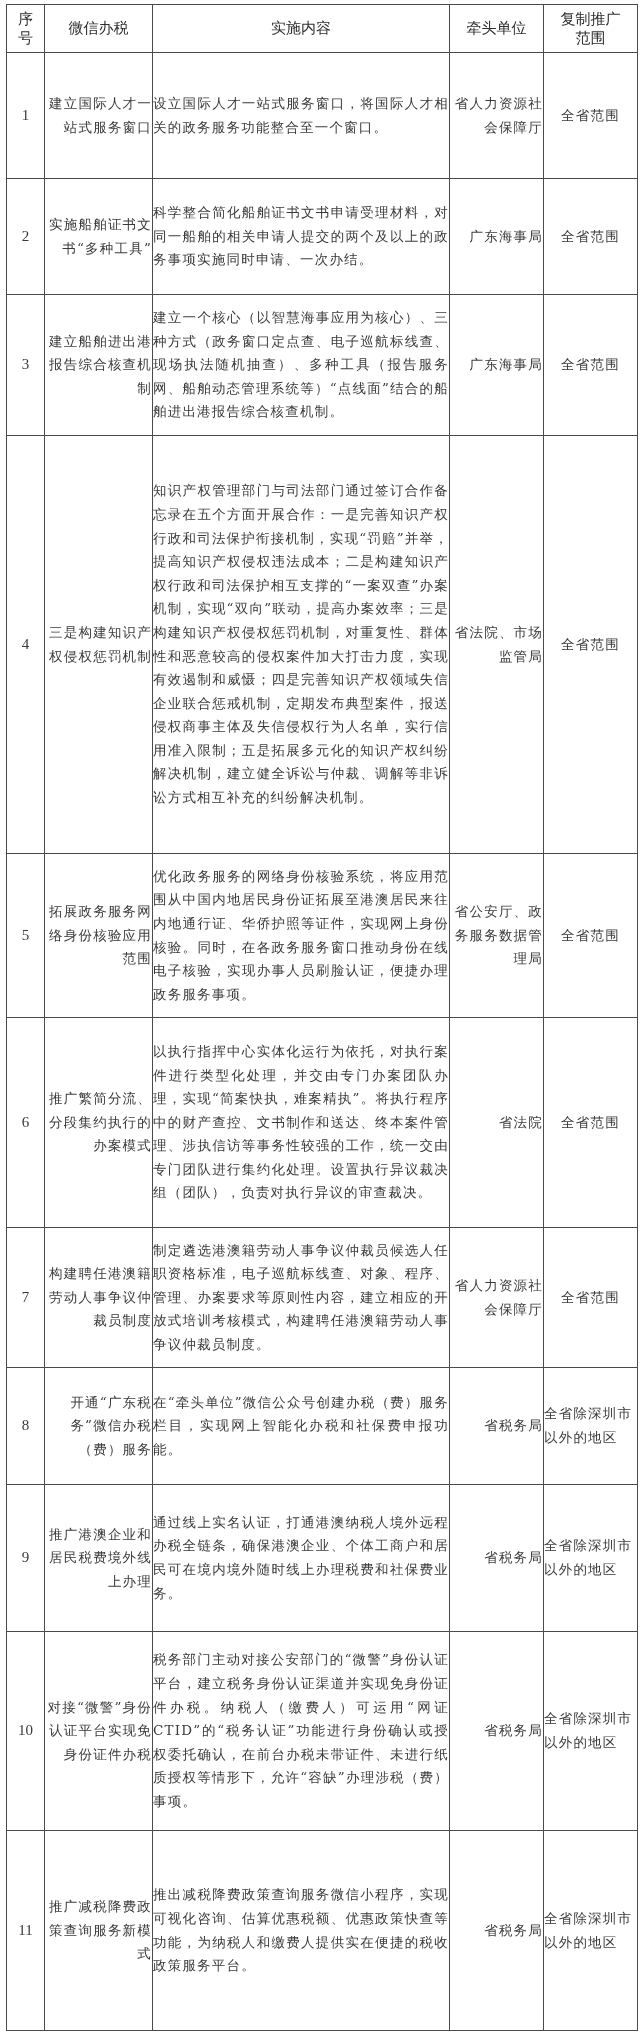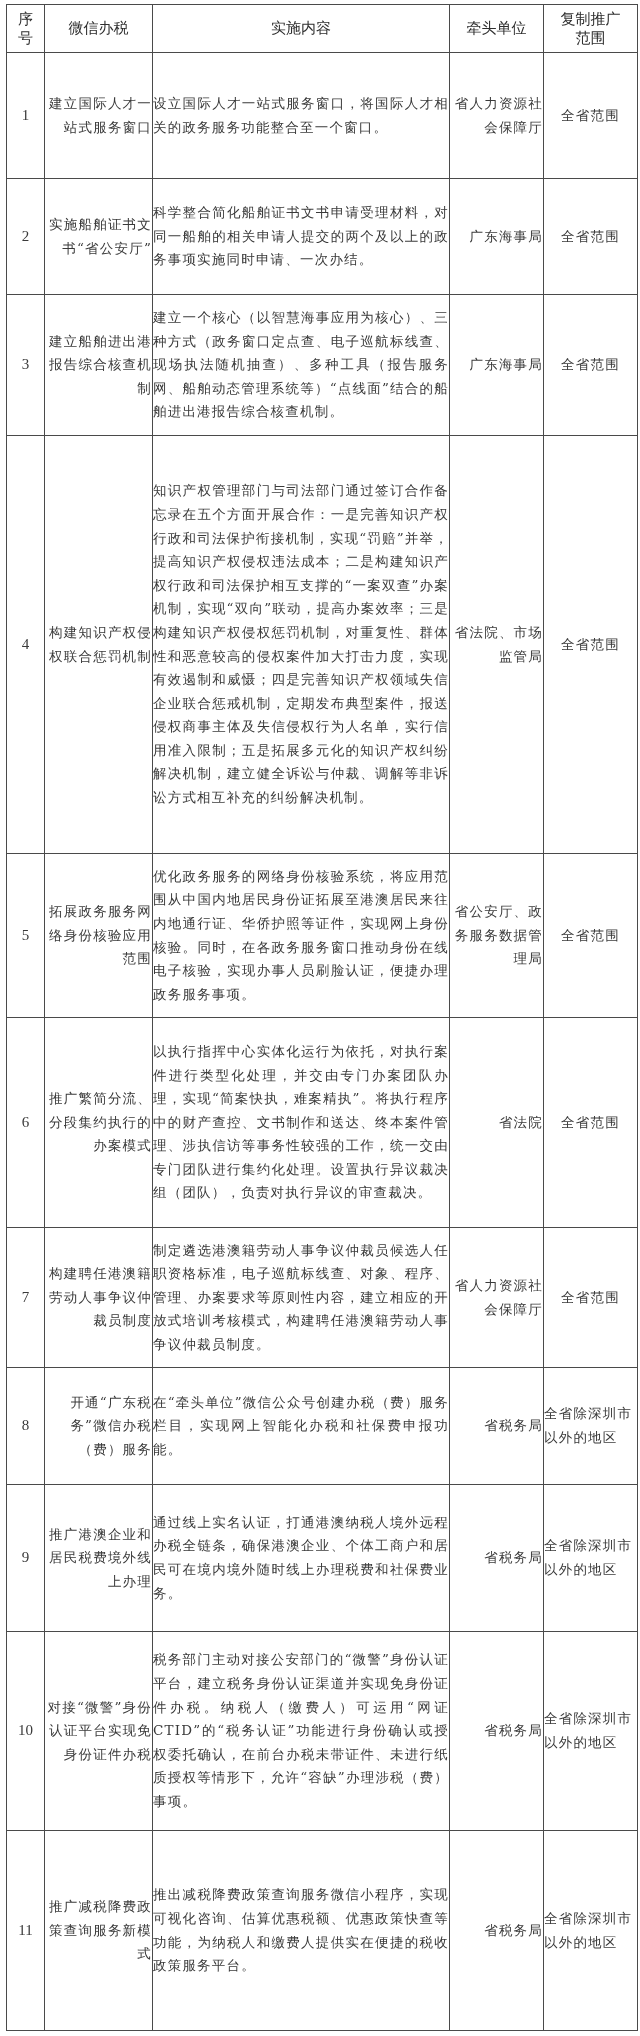--- a/index.html
+++ b/index.html
@@ -55,35 +55,35 @@
   <tbody>
     <tr style="height:126px">
       <td class="seq">1</td>
       <td class="item">建立国际人才一站式服务窗口</td>
       <td class="content">设立国际人才一站式服务窗口，将国际人才相关的政务服务功能整合至一个窗口。</td>
       <td class="lead">省人力资源社会保障厅</td>
       <td class="scope center">全省范围</td>
     </tr>
     <tr style="height:116px">
       <td class="seq">2</td>
-      <td class="item">实施船舶证书文书“省公安厅”</td>
+      <td class="item">实施船舶证书文书“多种工具”</td>
       <td class="content">科学整合简化船舶证书文书申请受理材料，对同一船舶的相关申请人提交的两个及以上的政务事项实施同时申请、一次办结。</td>
       <td class="lead">广东海事局</td>
       <td class="scope center">全省范围</td>
     </tr>
     <tr style="height:141px">
       <td class="seq">3</td>
       <td class="item">建立船舶进出港报告综合核查机制</td>
       <td class="content">建立一个核心（以智慧海事应用为核心）、三种方式（政务窗口定点查、电子巡航标线查、现场执法随机抽查）、多种工具（报告服务网、船舶动态管理系统等）“点线面”结合的船舶进出港报告综合核查机制。</td>
       <td class="lead">广东海事局</td>
       <td class="scope center">全省范围</td>
     </tr>
     <tr style="height:418px">
       <td class="seq">4</td>
-      <td class="item">构建知识产权侵权联合惩罚机制</td>
+      <td class="item">三是构建知识产权侵权惩罚机制</td>
       <td class="content">知识产权管理部门与司法部门通过签订合作备忘录在五个方面开展合作：一是完善知识产权行政和司法保护衔接机制，实现“罚赔”并举，提高知识产权侵权违法成本；二是构建知识产权行政和司法保护相互支撑的“一案双查”办案机制，实现“双向”联动，提高办案效率；三是构建知识产权侵权惩罚机制，对重复性、群体性和恶意较高的侵权案件加大打击力度，实现有效遏制和威慑；四是完善知识产权领域失信企业联合惩戒机制，定期发布典型案件，报送侵权商事主体及失信侵权行为人名单，实行信用准入限制；五是拓展多元化的知识产权纠纷解决机制，建立健全诉讼与仲裁、调解等非诉讼方式相互补充的纠纷解决机制。</td>
       <td class="lead">省法院、市场监管局</td>
       <td class="scope center">全省范围</td>
     </tr>
     <tr style="height:164px">
       <td class="seq">5</td>
       <td class="item">拓展政务服务网络身份核验应用范围</td>
       <td class="content">优化政务服务的网络身份核验系统，将应用范围从中国内地居民身份证拓展至港澳居民来往内地通行证、华侨护照等证件，实现网上身份核验。同时，在各政务服务窗口推动身份在线电子核验，实现办事人员刷脸认证，便捷办理政务服务事项。</td>
       <td class="lead">省公安厅、政务服务数据管理局</td>
       <td class="scope center">全省范围</td>

